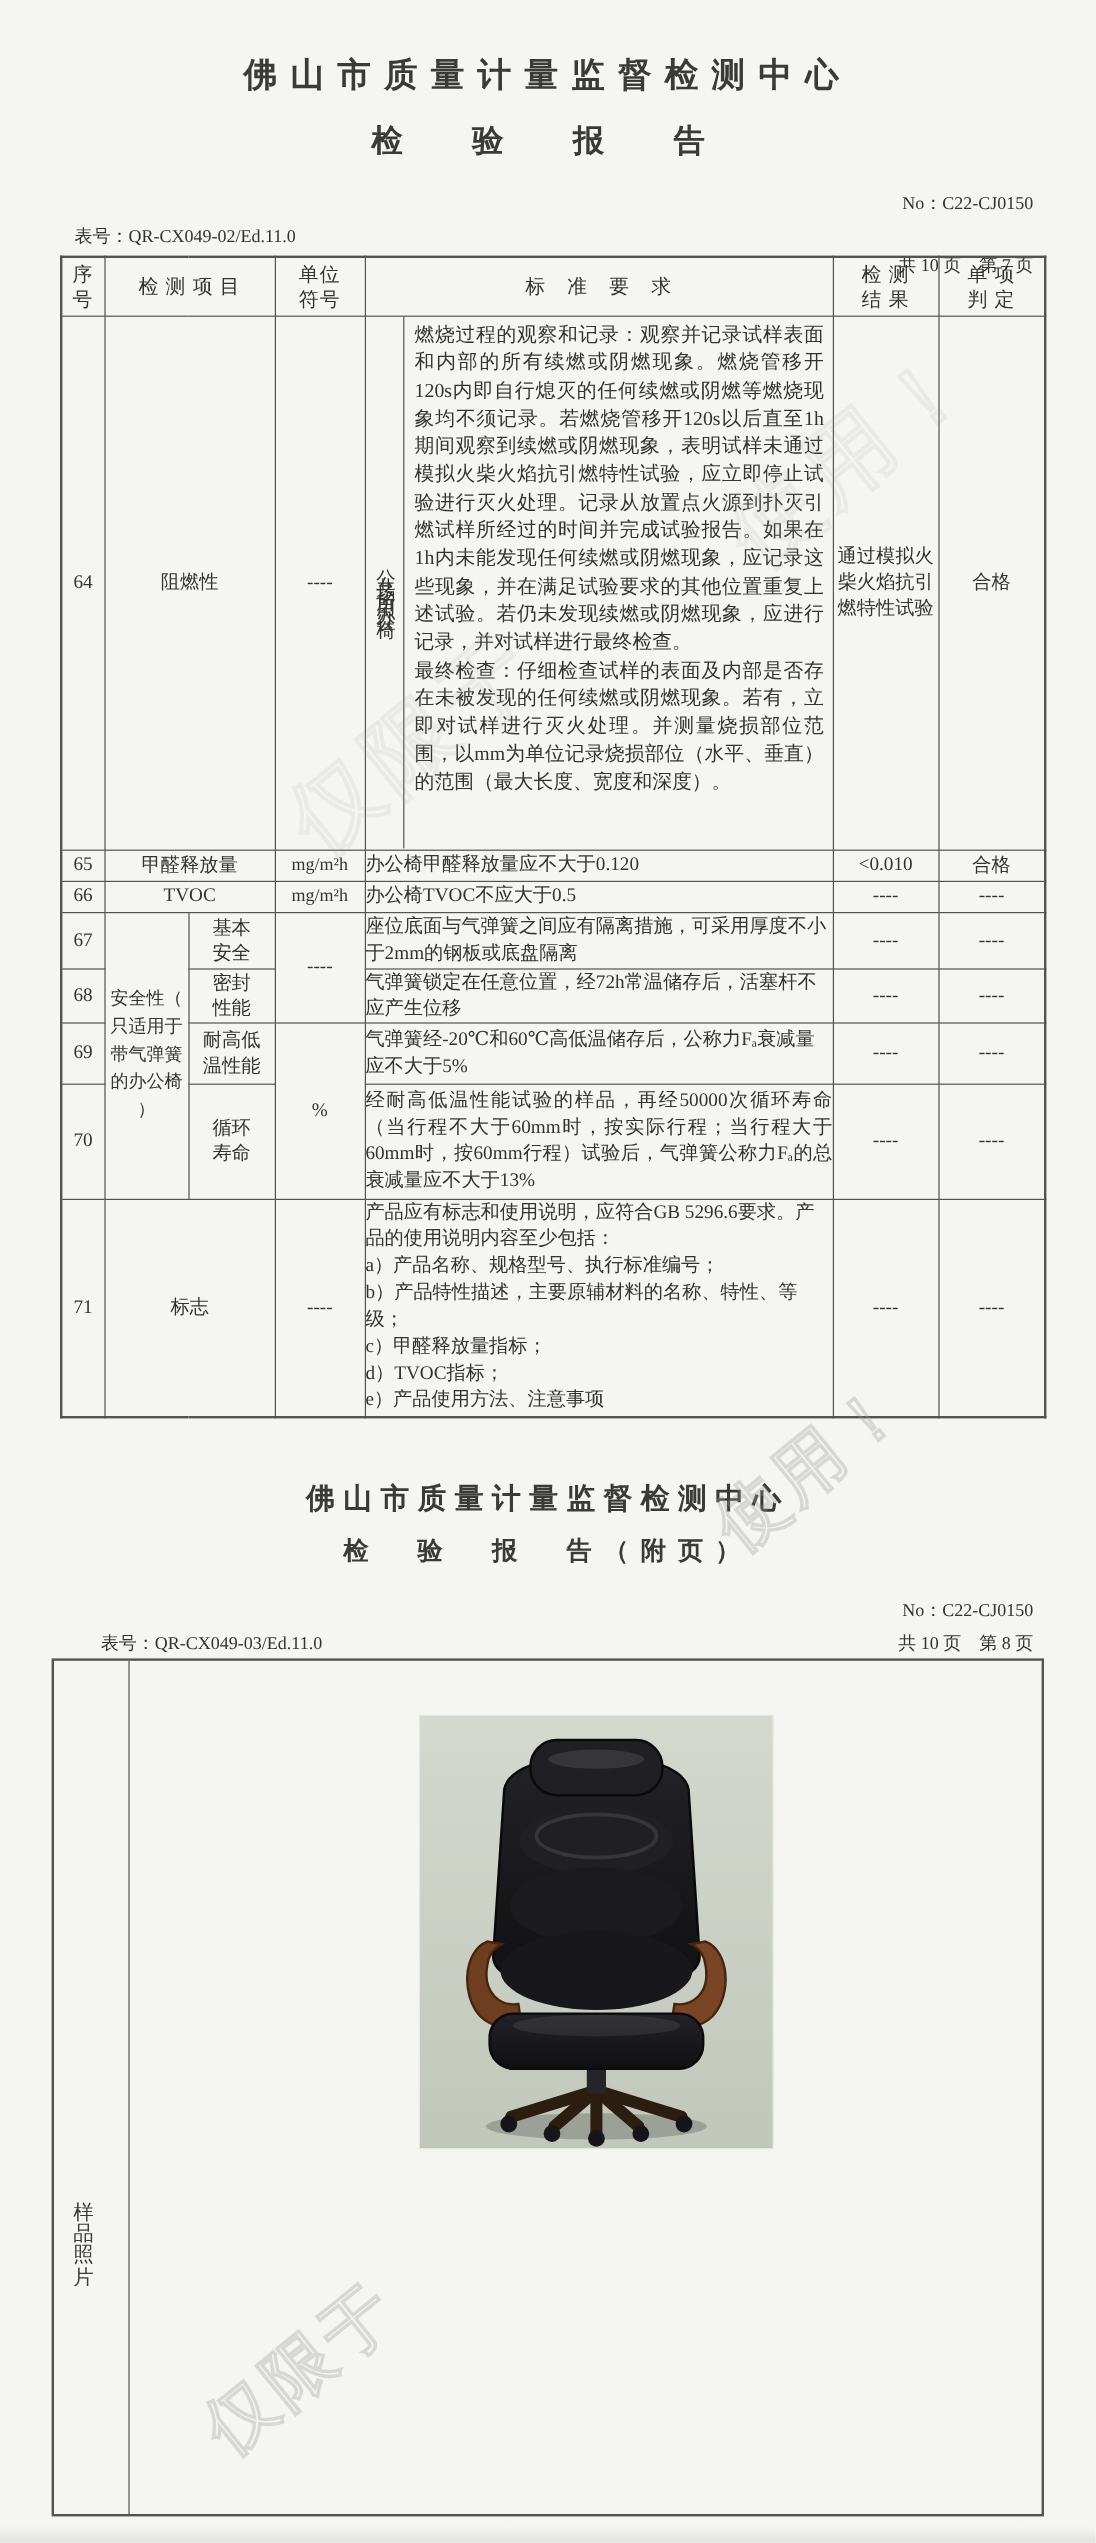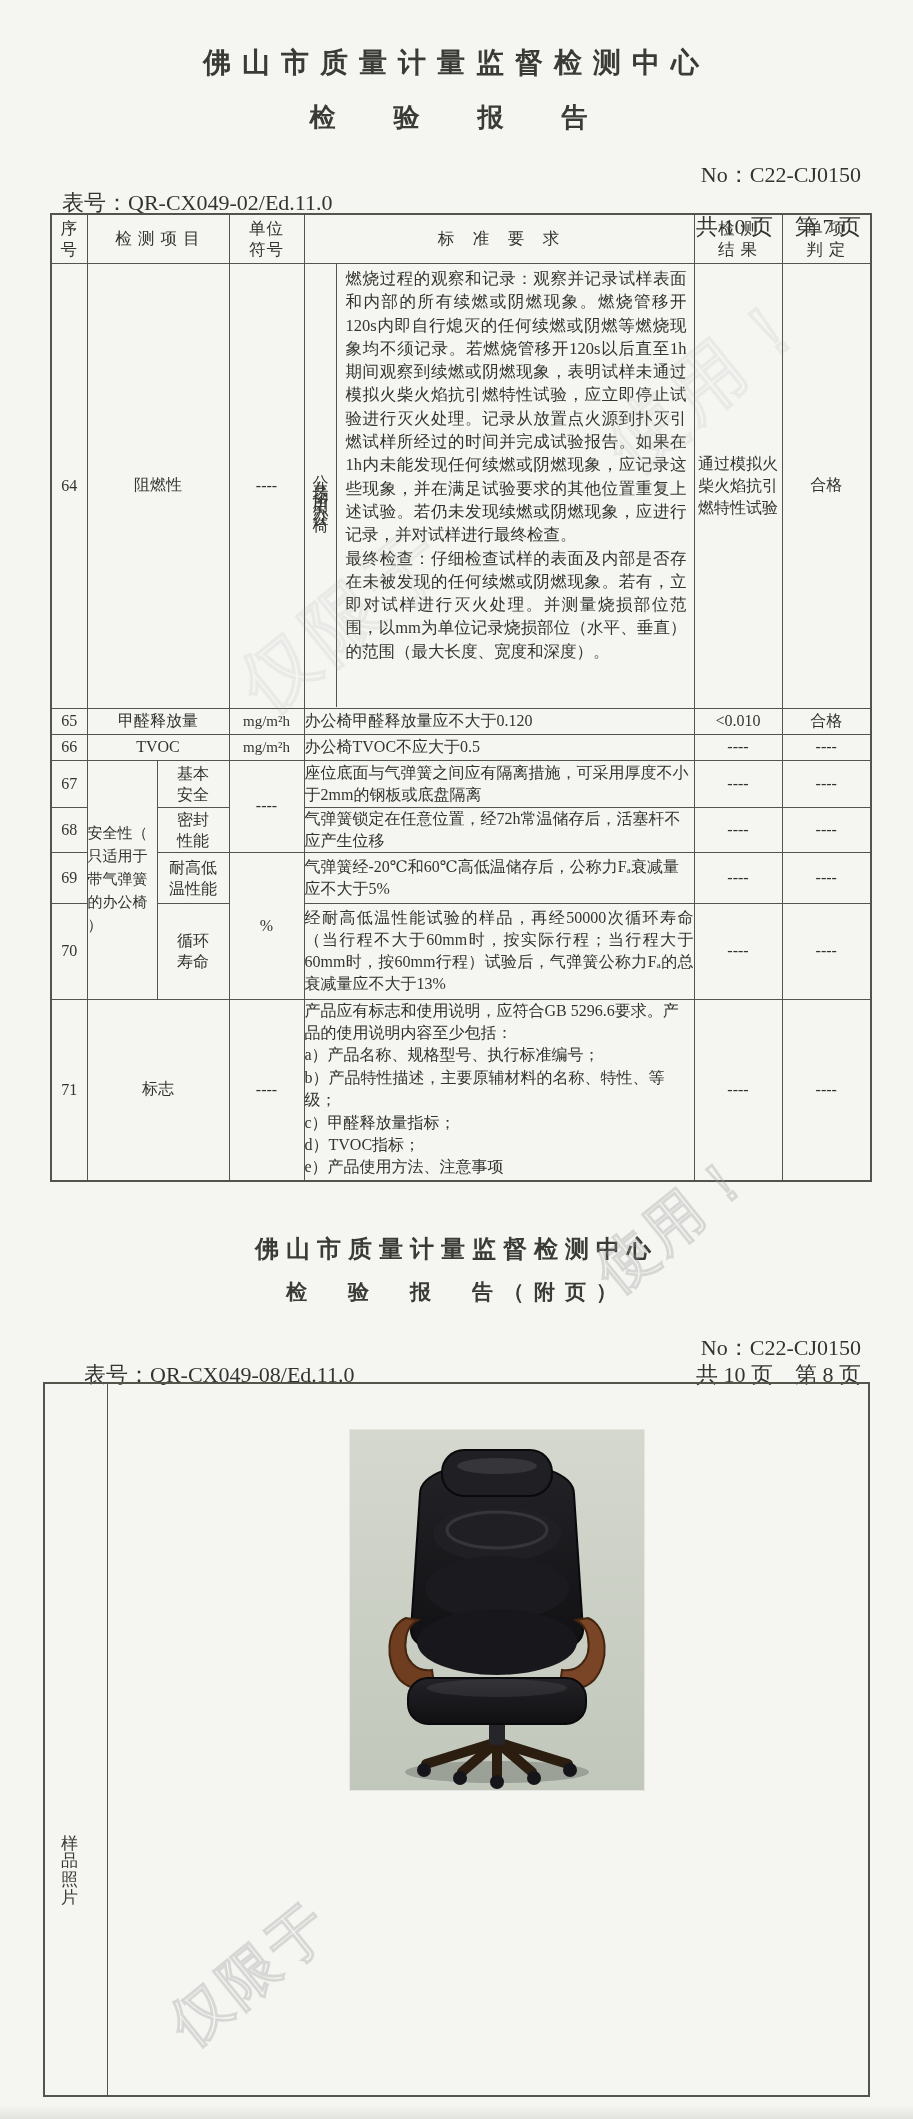--- a/index.html
+++ b/index.html
@@ -7,34 +7,34 @@
     width:913px;height:2119px;position:relative;
     background:#f5f5f2;
     font-family:"Liberation Serif","DejaVu Serif",serif;
     color:#33332f;
     overflow:hidden;
   }
   .abs{position:absolute;}
   .center-line{left:0;width:913px;text-align:center;}
   .org-title{font-size:28px;font-weight:600;letter-spacing:11px;color:#3a3a36;}
   .report-title{font-size:26px;font-weight:600;letter-spacing:16px;color:#3a3a36;}
-  .meta{font-size:22px;color:#33332f;}
+  .meta{font-size:15px;color:#33332f;}
   
   table.report{
     border-collapse:collapse;table-layout:fixed;
     width:820px;border:2px solid #55544c;
     font-size:16px;color:#33332f;
   }
   table.report td{border:1px solid #55544c;vertical-align:middle;padding:0;}
   .c{text-align:center;}
   .pre{white-space:pre-line;line-height:21px;}
   .hdr{font-size:16.5px;letter-spacing:1px;}
   .req{text-align:left;padding:2px 7px;line-height:22px;}
   .req-just{text-align:justify;}
-  .groupcell{line-break:anywhere;padding:2px 10px;line-height:23px;}
+  .groupcell{line-break:anywhere;padding:2px 10px;line-height:23px;text-align:center;}
   .resultcell{padding:2px 14px;line-height:22px;text-align:center;}
   .flamcell{padding:0;vertical-align:top;}
   .flam-flex{display:flex;height:100%;min-height:443px;}
   .scope-col{width:31px;border-right:1px solid #55544c;display:flex;align-items:center;justify-content:center;}
   .vert{writing-mode:vertical-lr;text-orientation:upright;letter-spacing:6px;font-size:16px;}
   .flam-text{flex:1;padding:3px 7px 3px 9px;font-size:16.5px;line-height:23.3px;text-align:justify;}
   .req71 div{margin:0;}
   
   .photo-box{
     left:43px;top:1382px;width:827px;height:715px;
@@ -205,21 +205,21 @@
 <div class="wm wm-light" style="left:590px;top:330px;">使用！</div>
 <div class="wm wm-light" style="left:225px;top:570px;">仅限于</div>
 
 <div class="abs center-line org-title" style="top:1233px;font-size:24px;letter-spacing:7px;">佛山市质量计量监督检测中心</div>
 <div class="abs center-line report-title" style="top:1278px;font-size:21px;letter-spacing:10px;">检　验　报　告（附页）</div>
 
 <div class="abs meta" style="top:1333px;right:52px;">
   <span>No：</span><span>C22-CJ0150</span>
 </div>
 <div class="abs meta" style="top:1360px;left:84px;">
-  <span>表号：</span><span>QR-CX049-08/Ed.11.0</span>
+  <span>表号：</span><span>QR-CX049-03/Ed.11.0</span>
 </div>
 <div class="abs meta" style="top:1360px;right:52px;">共 10 页　第 8 页</div>
 
 <div class="abs photo-box">
   <div class="photo-box-divider"></div>
   <div class="photo-label vert" style="left:13px;">样品照片</div>
 
   <div class="sample-photo">
     <svg width="294" height="360" viewBox="0 0 294 360" xmlns="http://www.w3.org/2000/svg">
       <defs>

